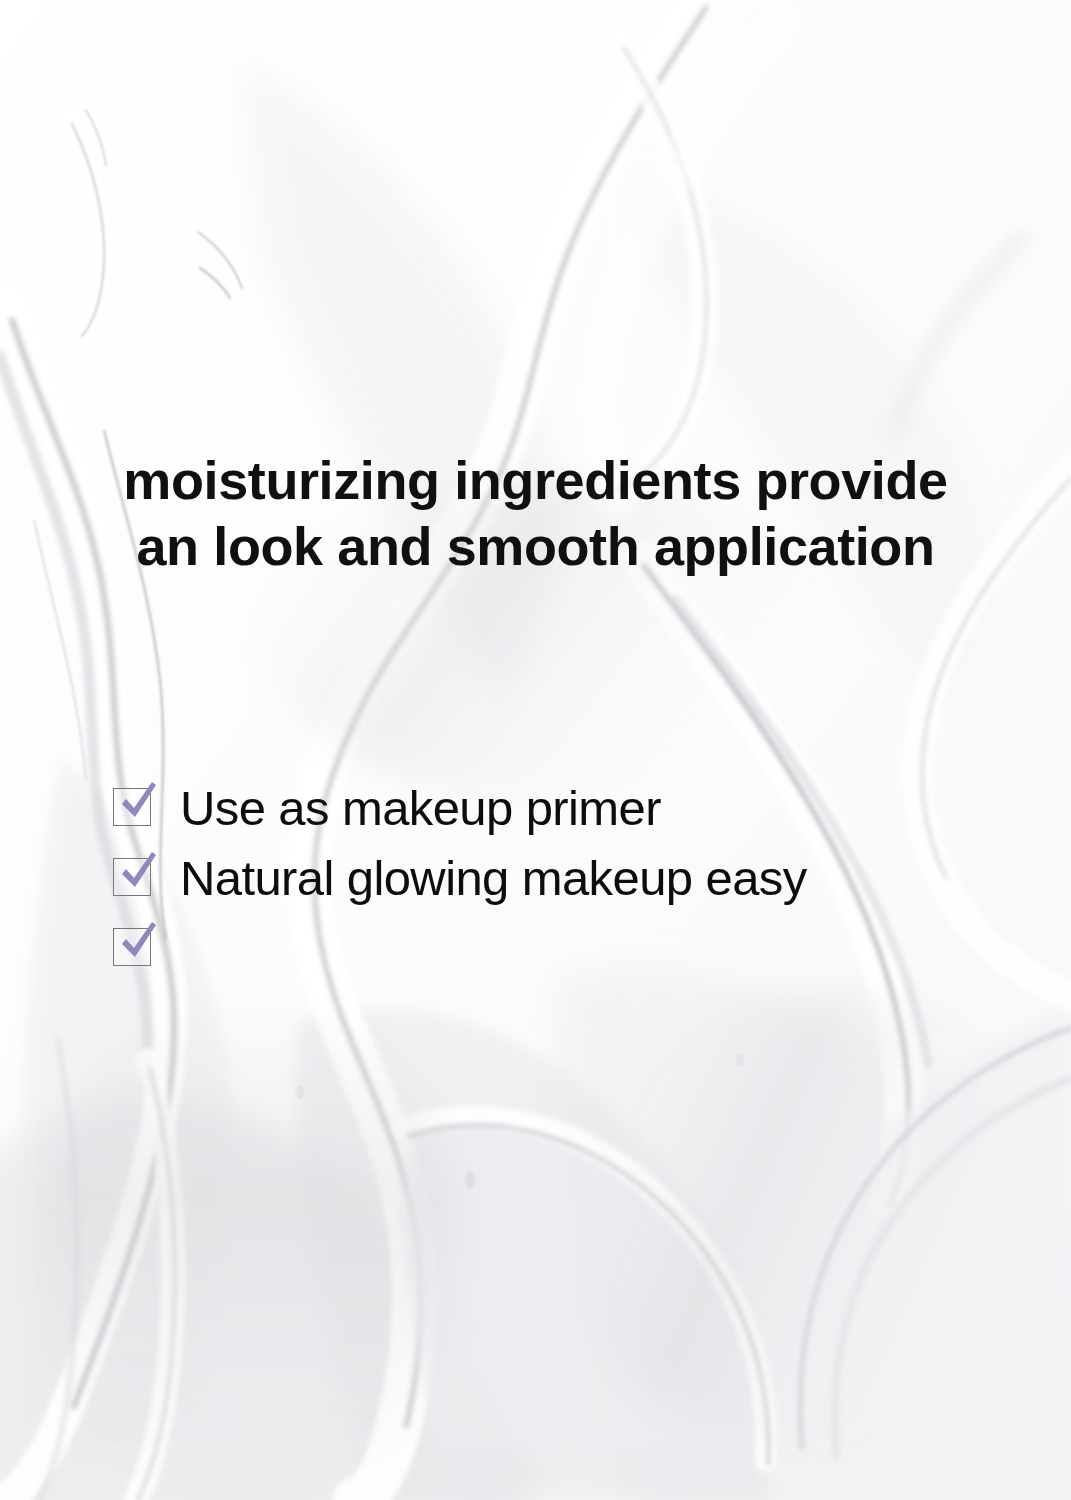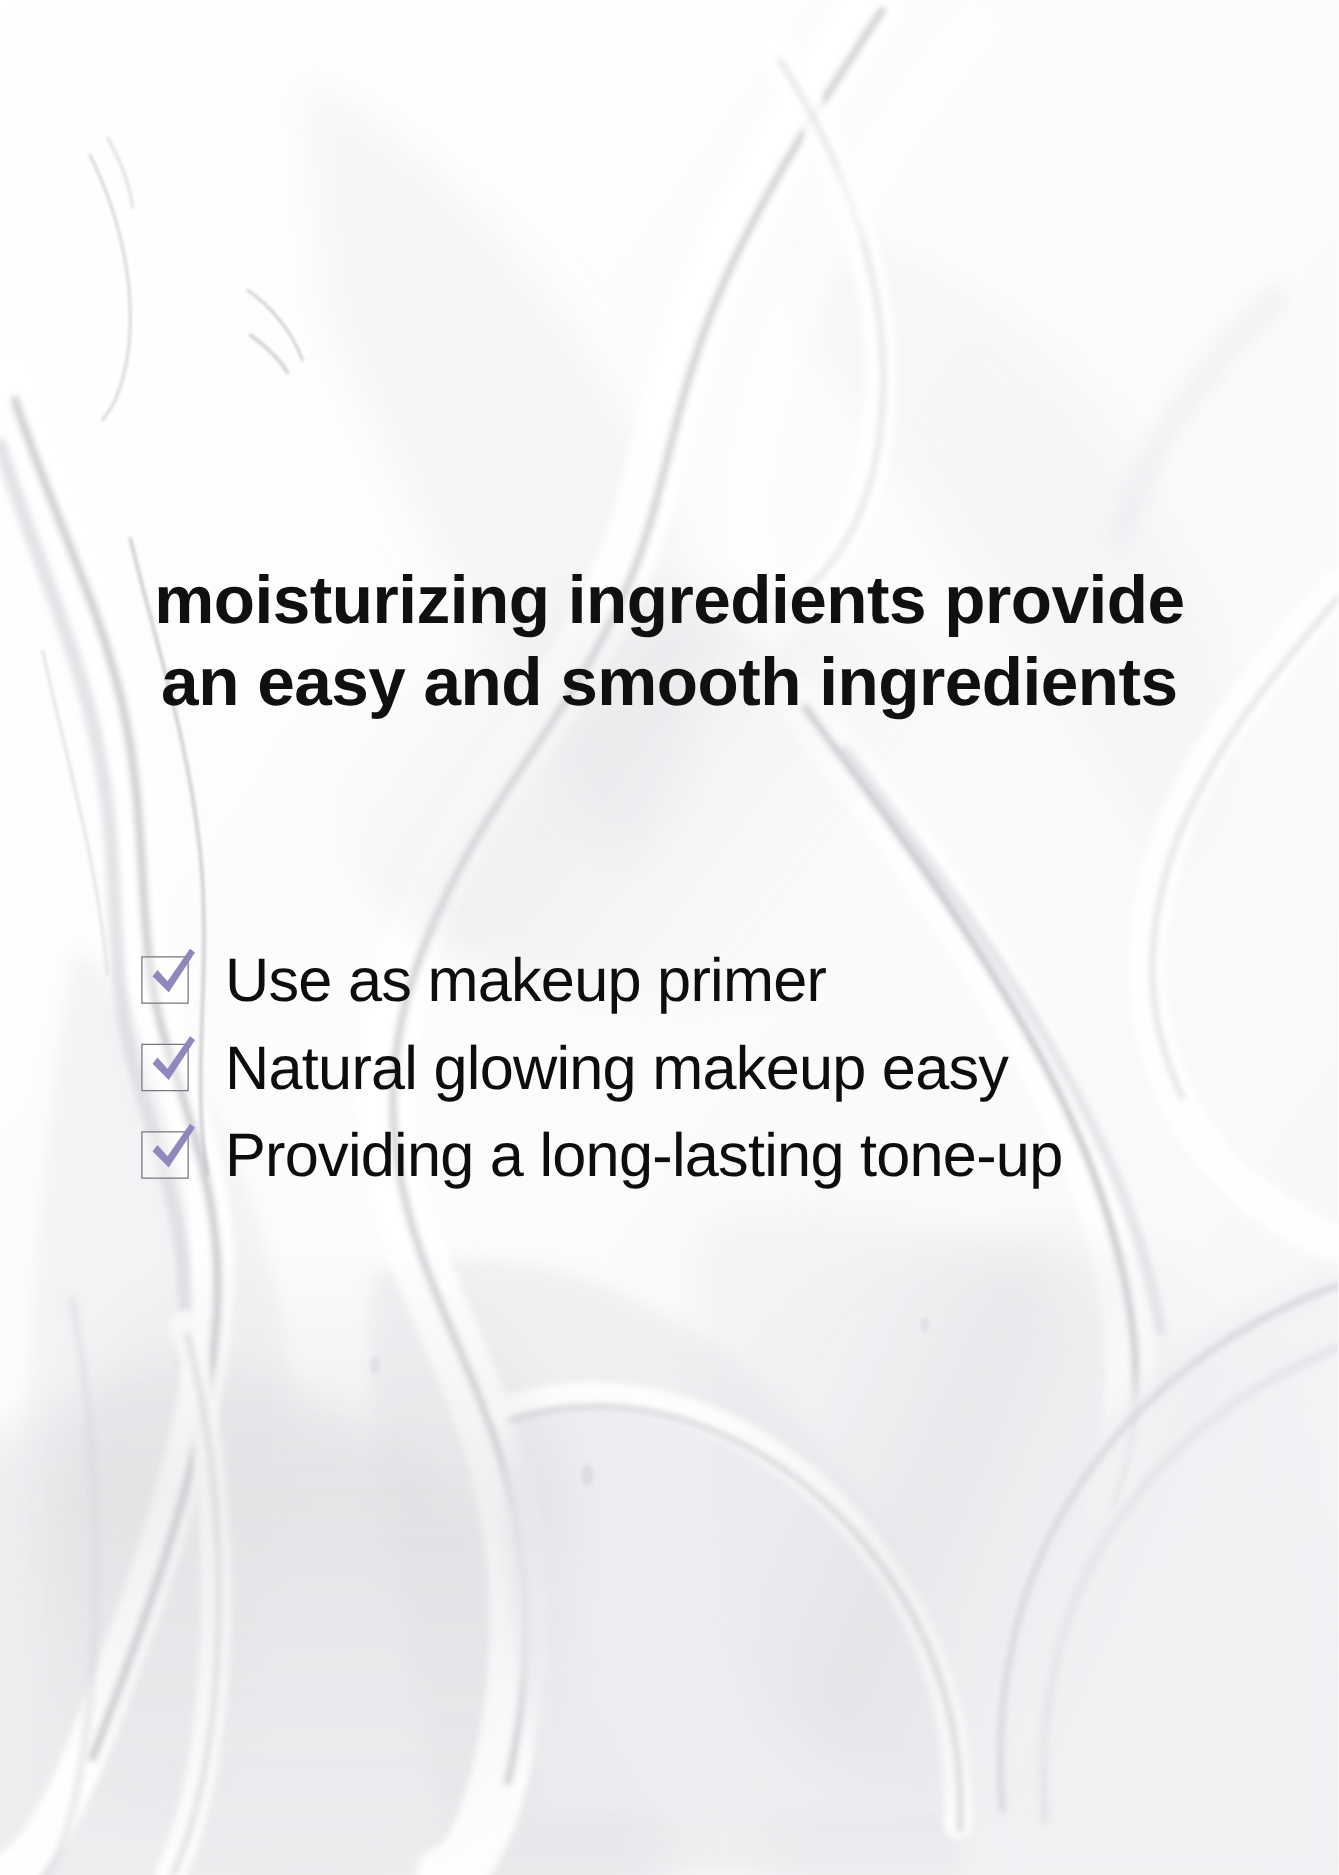--- a/index.html
+++ b/index.html
@@ -42,21 +42,21 @@
     line-height: 66px;
     letter-spacing: -0.4px;
     color: #101010;
     white-space: nowrap;
   }
 
   
   #feature-list {
     position: absolute;
     left: 113px;
-    top: 757px;
+    top: 780px;
     z-index: 5;
   }
   .feature-row {
     display: flex;
     align-items: flex-start;
     height: 70px;
   }
   .checkbox {
     position: relative;
     width: 38px;
@@ -229,21 +229,21 @@
 
     <g opacity="0.35" filter="url(#xsBlur)">
       <ellipse cx="470" cy="1180" rx="5" ry="9" fill="#c4c4ca"></ellipse>
       <ellipse cx="300" cy="1092" rx="4" ry="7" fill="#cdcdd3"></ellipse>
       <ellipse cx="740" cy="1060" rx="4" ry="6" fill="#cfcfd5"></ellipse>
     </g>
   </svg>
 
   <div id="headline">
     <span class="headline-line">moisturizing ingredients provide</span>
-    <span class="headline-line">an easy and smooth ingredients</span>
+    <span class="headline-line">an look and smooth application</span>
   </div>
 
   <div id="feature-list">
 
     <div class="feature-row">
       <span class="checkbox">
         <svg viewBox="0 0 46 46" aria-hidden="true">
           <path d="M7 24 L11 19 L19 28 L37 2 L41 5 L20 37 Z" fill="#9287bd"></path>
         </svg>
       </span>
@@ -258,18 +258,17 @@
       </span>
       <span class="feature-label">Natural glowing makeup easy</span>
     </div>
 
     <div class="feature-row">
       <span class="checkbox">
         <svg viewBox="0 0 46 46" aria-hidden="true">
           <path d="M7 24 L11 19 L19 28 L37 2 L41 5 L20 37 Z" fill="#9287bd"></path>
         </svg>
       </span>
-      <span class="feature-label">Providing a long-lasting tone-up</span>
     </div>
 
   </div>
 
 </div>
 
 </body></html>

